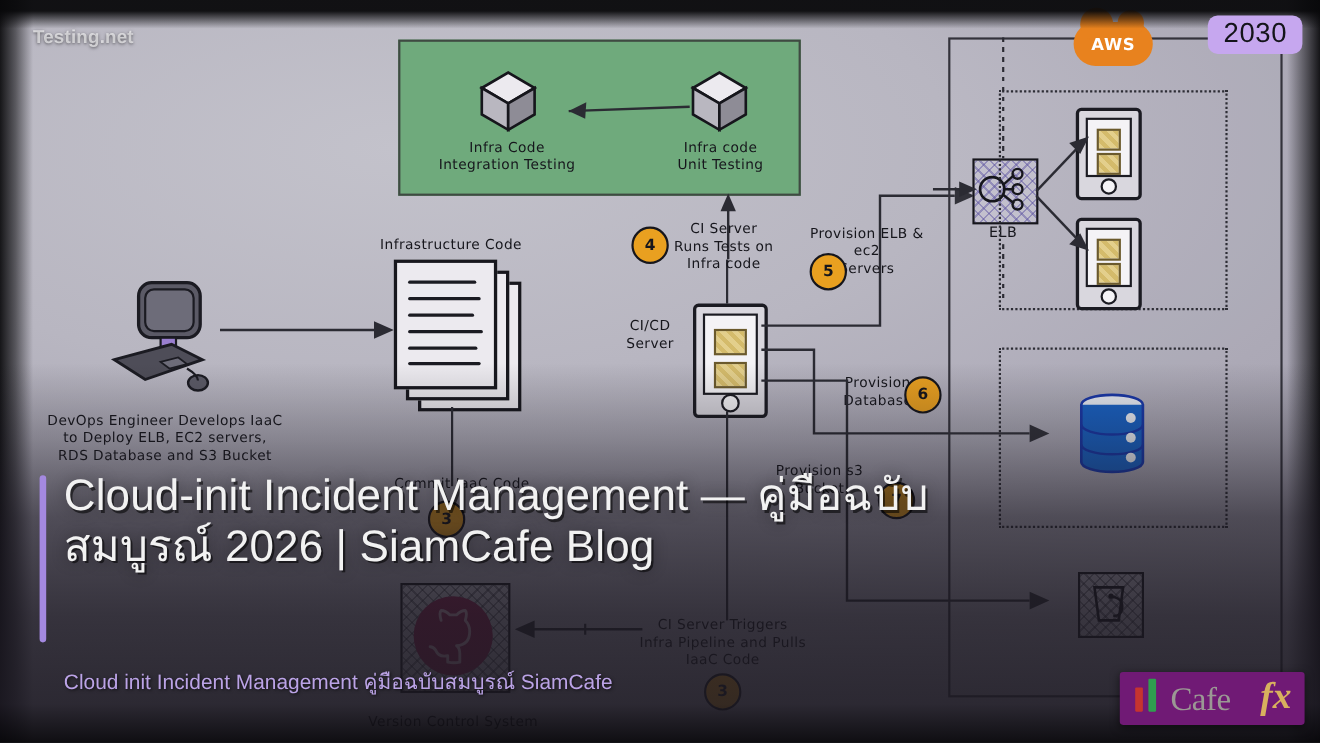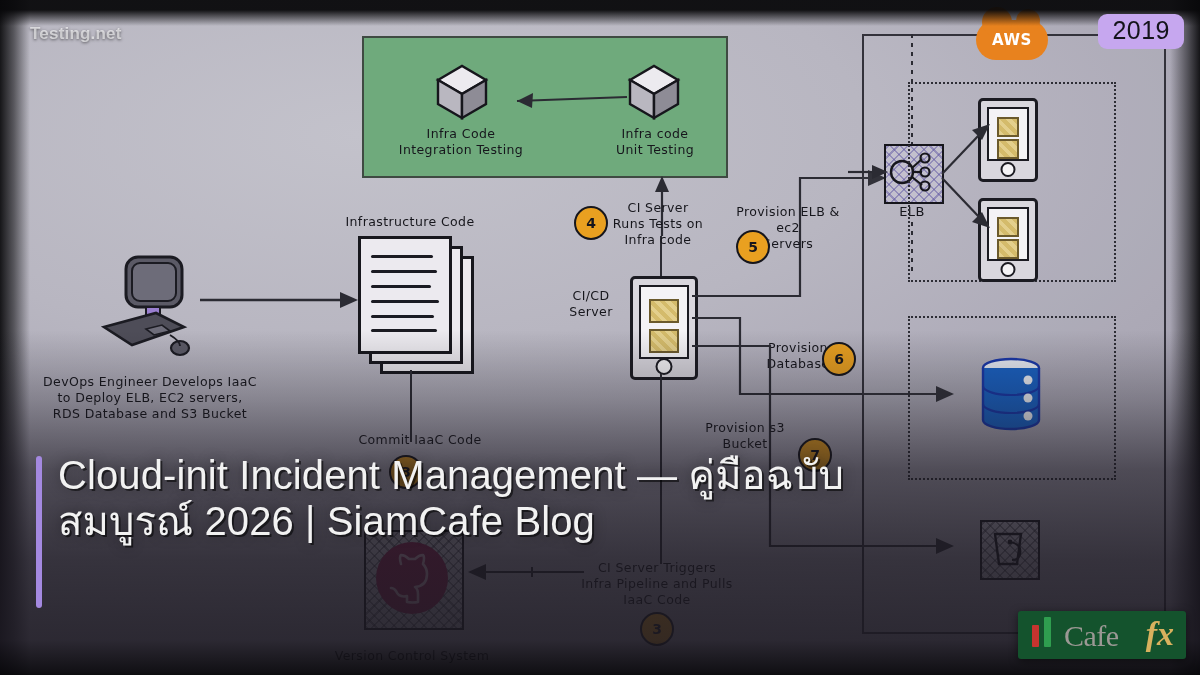--- a/index.html
+++ b/index.html
@@ -141,21 +141,21 @@
     text-shadow:0 1px 3px rgba(0,0,0,.55);
   }
   #year-badge{
     position:absolute;right:16px;top:14px;
     background:#c6a7ef;color:#14141a;
     font-family:"Liberation Sans",sans-serif;font-size:25px;
     padding:2px 14px 4px;border-radius:9px;letter-spacing:.5px;
   }
 
   #title-wrap{
-    position:absolute;left:36px;top:428px;width:820px;margin-top:24px;
+    position:absolute;left:36px;top:428px;width:820px;
   }
   #accent-bar{
     position:absolute;left:0;top:4px;width:6px;height:152px;
     background:#a489e0;border-radius:3px;
   }
   #title{
     margin:0;padding-left:22px;
     color:#f2f2f2;
     font-family:"Liberation Sans",sans-serif;
     font-size:40px;line-height:46px;font-weight:400;
@@ -166,21 +166,21 @@
     position:absolute;left:58px;top:604px;
     color:#bba3e6;
     font-family:"Liberation Sans",sans-serif;
     font-size:19px;
     text-shadow:1px 1px 3px rgba(0,0,0,.7);
   }
 
   #brand-logo{
     position:absolute;right:14px;bottom:16px;
     width:168px;height:48px;
-    background:#14532d;
+    background:#701a75;
     border-radius:3px;
     display:flex;align-items:center;
     box-shadow:0 2px 8px rgba(0,0,0,.5);
   }
   .cs{position:absolute;bottom:12px;width:7px;border-radius:1px;}
   #brand-text{
     position:absolute;left:46px;top:8px;
     font-family:"Liberation Serif",serif;
     font-size:30px;color:#9b9894;letter-spacing:-.5px;
   }
@@ -391,27 +391,28 @@
       <line x1="0" y1="12" x2="26" y2="12" stroke="#2b2b33" stroke-width="2.2"></line>
       <polygon points="40,12 24,5 24,19" fill="#2b2b33"></polygon>
     </svg>
 
   </div>
 
   <div id="vignette"></div>
 
   <div id="watermark">Testing.net</div>
 
-  <div id="year-badge">2019</div>
+  <div id="year-badge">2030</div>
 
   <div id="title-wrap">
     <div id="accent-bar"></div>
     <h1 id="title">Cloud-init Incident Management — คู่มือฉบับสมบูรณ์ 2026 | SiamCafe Blog</h1>
   </div>
 
+  <div id="subtitle">Cloud init Incident Management คู่มือฉบับสมบูรณ์ SiamCafe</div>
 
   <div id="brand-logo">
     <div class="cs" style="left:14px;height:22px;background:#c6342f;"></div>
     <div class="cs" style="left:26px;height:30px;background:#2f9e4f;"></div>
     <div id="brand-text">Cafe</div>
     <div id="brand-fx">fx</div>
   </div>
 
 </div>
 

